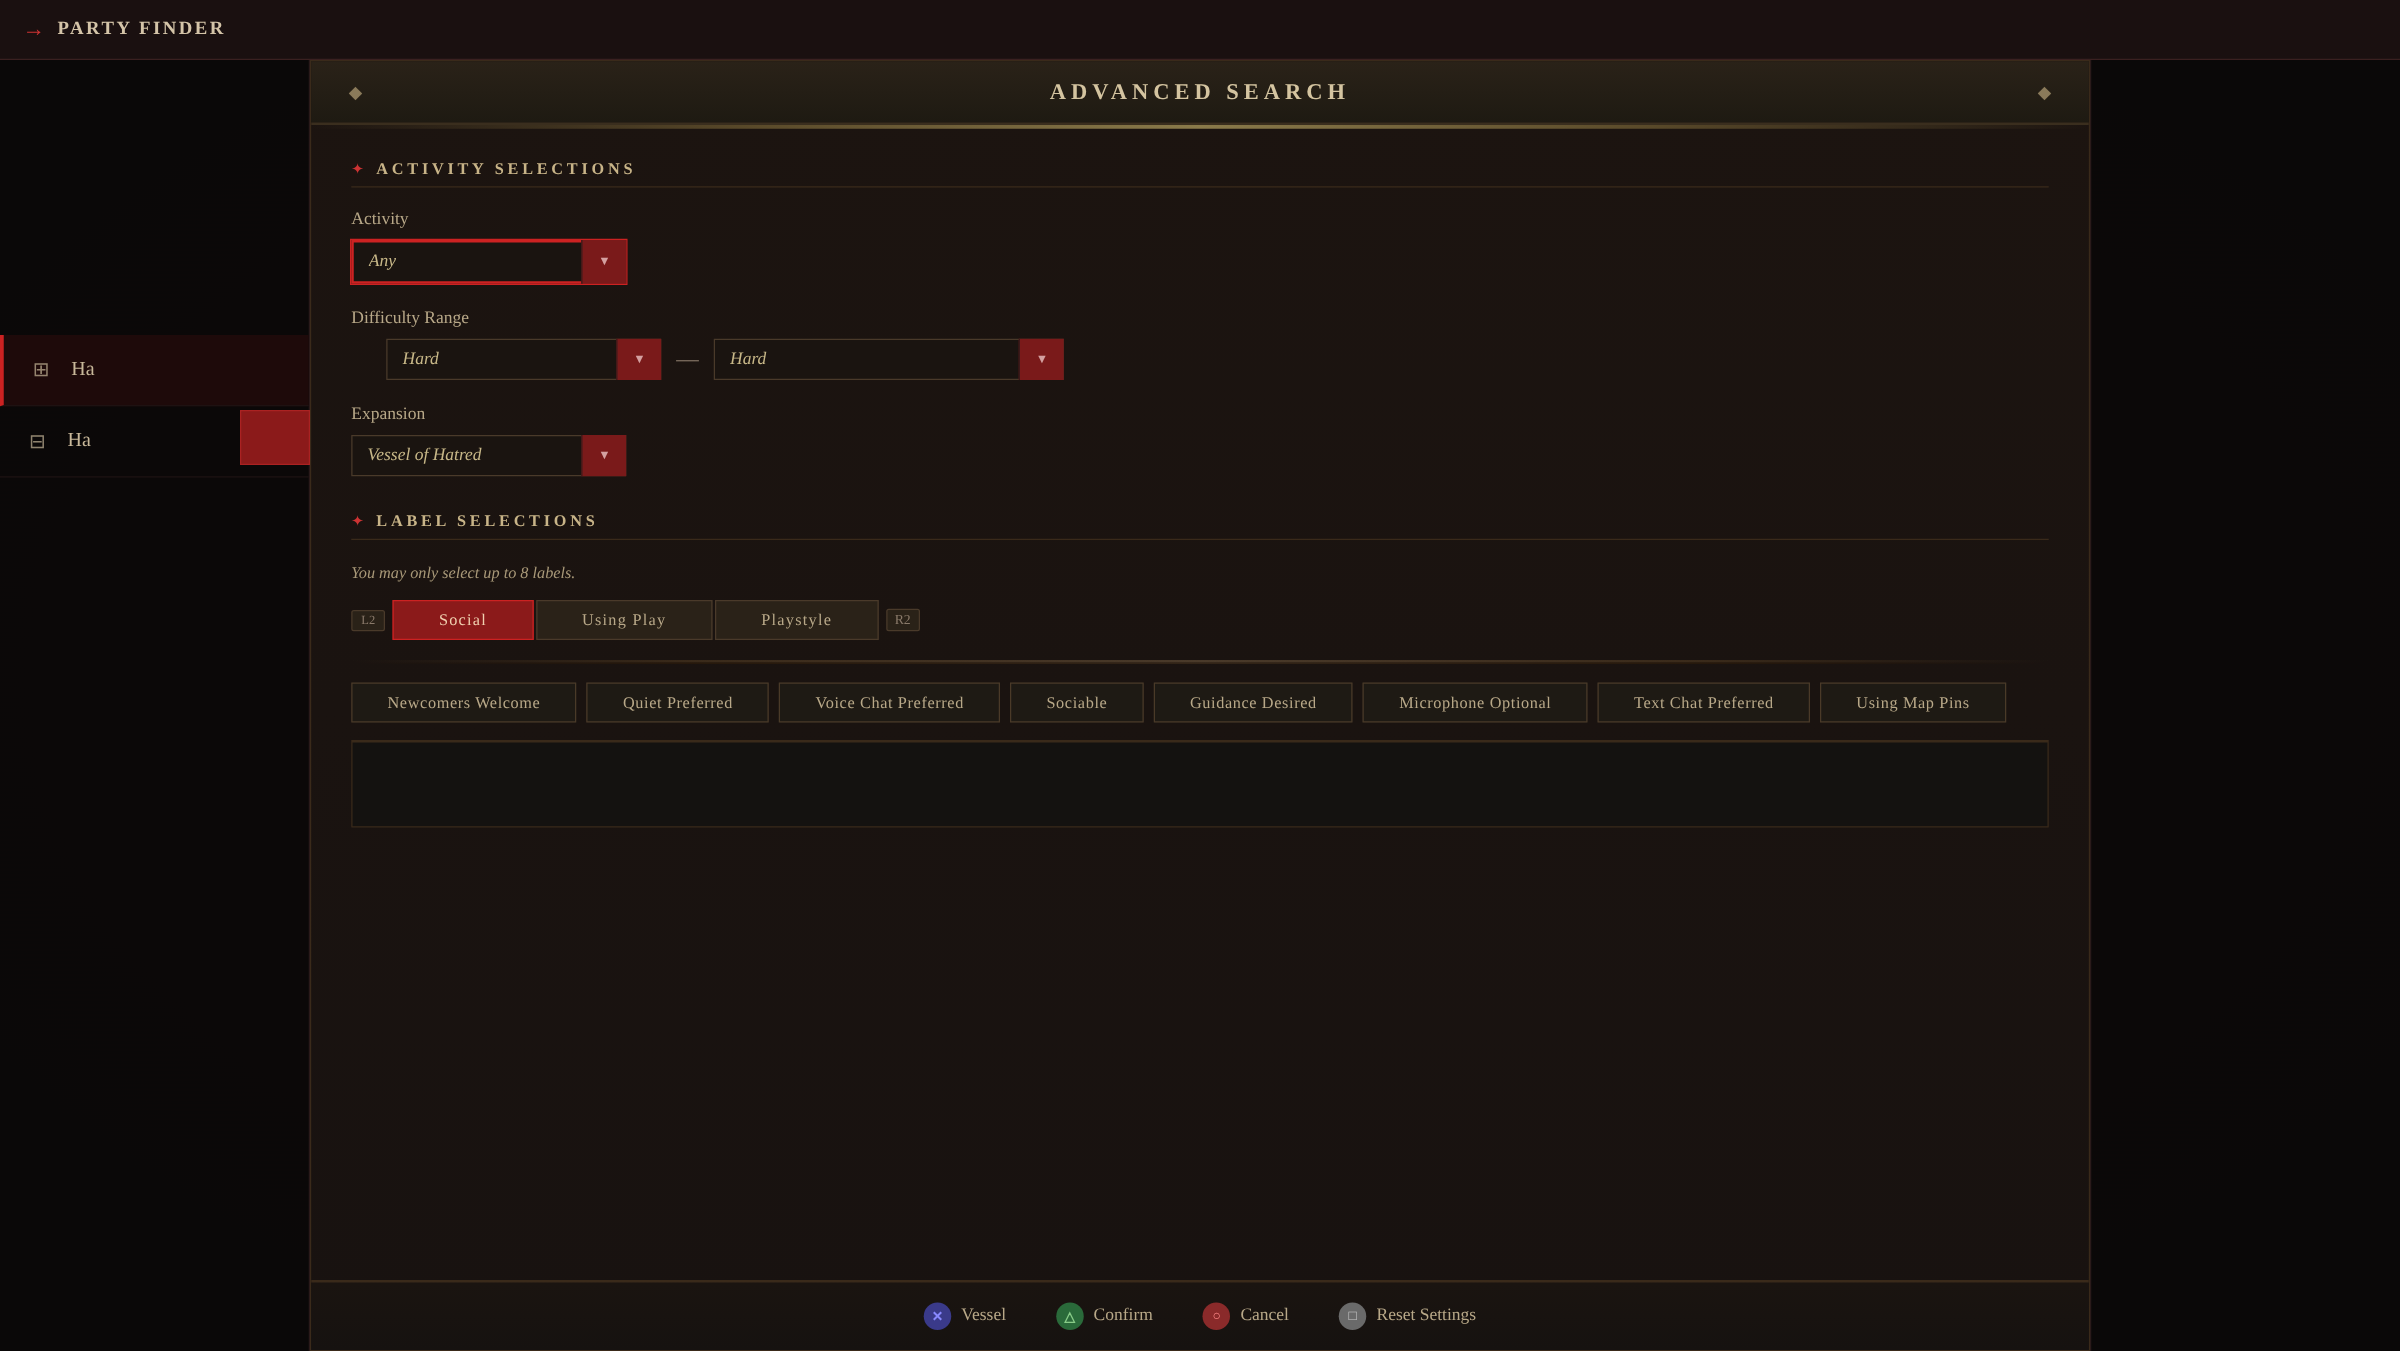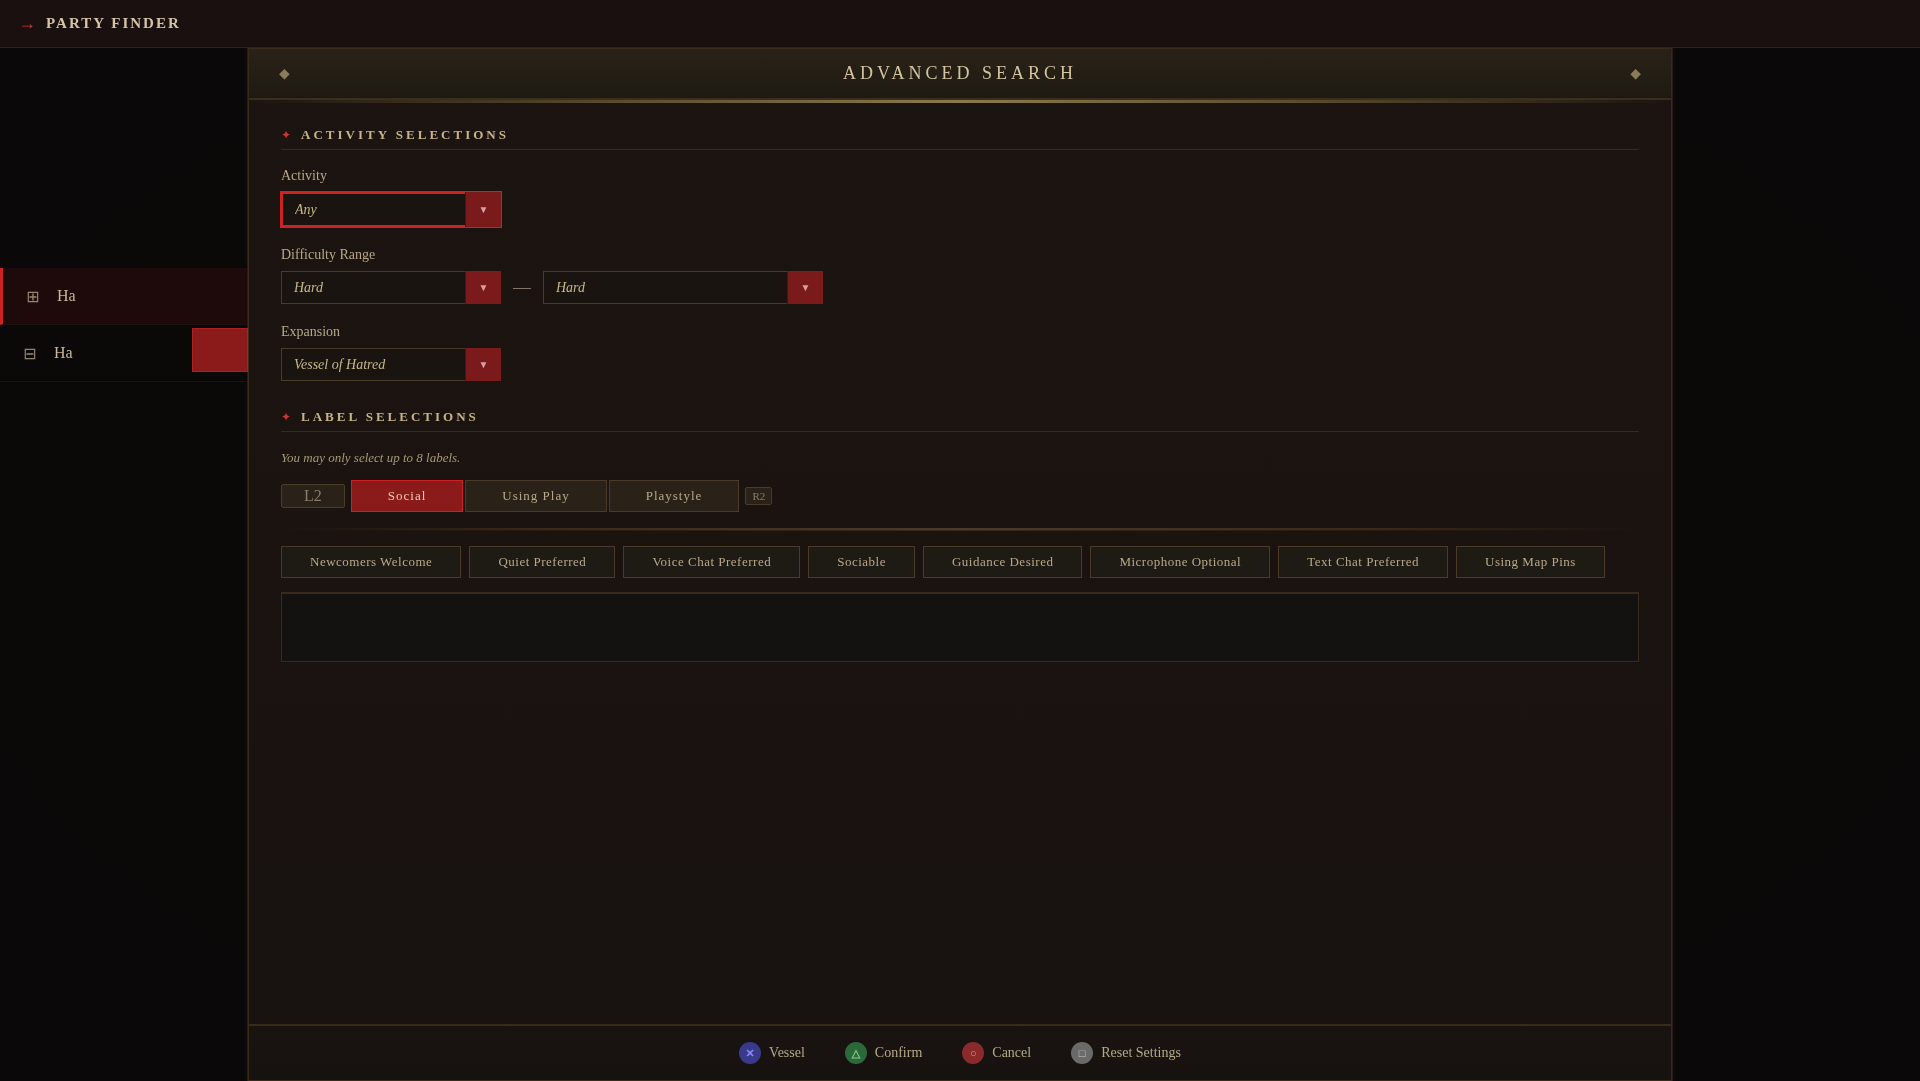--- a/index.html
+++ b/index.html
@@ -123,21 +123,21 @@
       padding: 14px 30px;
       display: flex;
       align-items: center;
       justify-content: space-between;
       position: relative;
     }
 
     .modal-header-title {
       color: #d4c4a0;
       font-size: 18px;
-      font-weight: normal;
+      font-weight: bold;
       letter-spacing: 4px;
       text-transform: uppercase;
       text-align: center;
       flex: 1;
     }
 
     .modal-header-diamond {
       color: #8a7a5a;
       font-size: 14px;
     }
@@ -233,20 +233,21 @@
       justify-content: center;
       color: #d4a0a0;
       font-size: 10px;
       pointer-events: none;
     }
 
     .difficulty-range {
       display: flex;
       align-items: center;
       gap: 12px;
+      margin-left: 28px;
     }
 
     .range-dash {
       color: #8a7a6a;
       font-size: 18px;
     }
 
     
     .label-info {
       color: #a89878;
@@ -258,25 +259,25 @@
     
     .tab-row {
       display: flex;
       align-items: center;
       gap: 2px;
       margin-bottom: 16px;
     }
 
     .tab-controller-hint {
       color: #8a7a6a;
-      font-size: 16px;
+      font-size: 10px;
       margin-right: 4px;
       background: #2a2218;
       border: 1px solid #4a3a2a;
-      padding: 2px 22px;
+      padding: 2px 7px;
       border-radius: 2px;
     }
 
     .tab-btn {
       background: #2a2218;
       border: 1px solid #4a3a2a;
       color: #b8a888;
       font-size: 13px;
       font-family: 'Georgia', serif;
       padding: 7px 36px;

